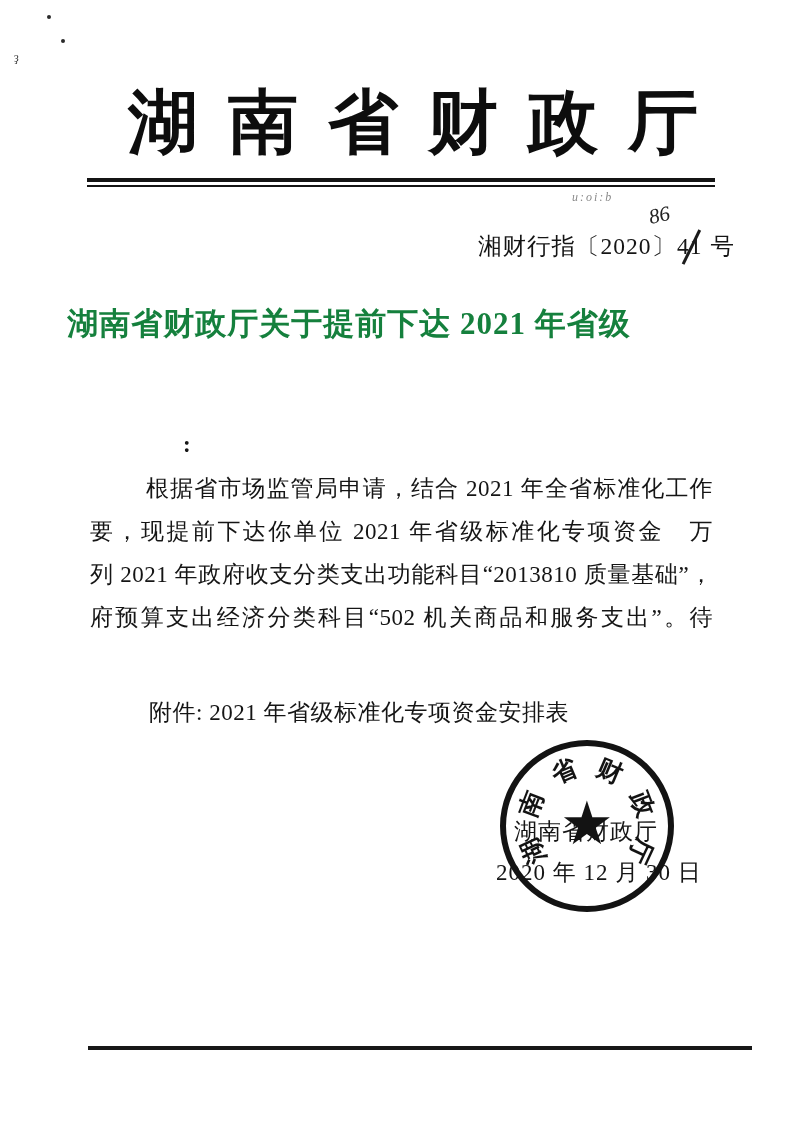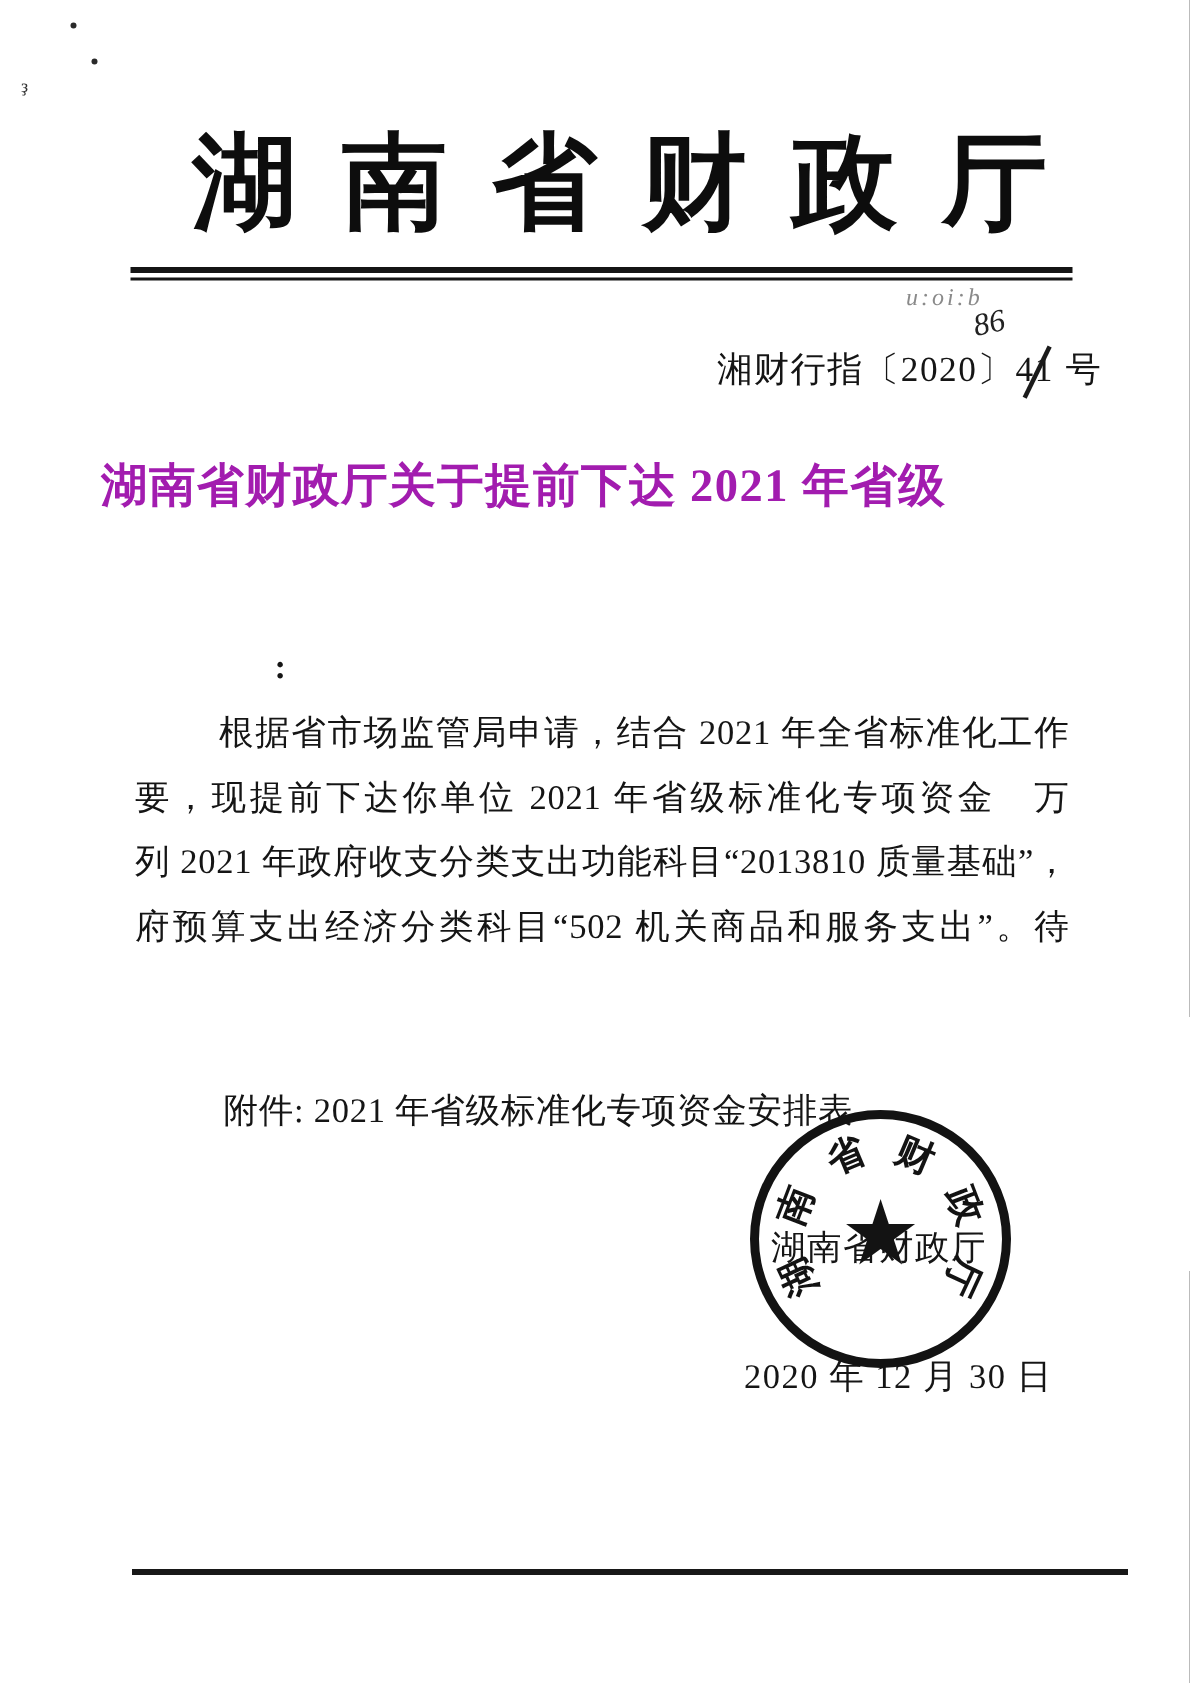--- a/index.html
+++ b/index.html
@@ -29,72 +29,72 @@
   }
   .header-rule {
     position:absolute; left:87px; top:178px;
     width:628px; height:9px;
     border-top:4px solid #141414;
     border-bottom:2px solid #141414;
   }
 
   
   .pencil-scribble {
-    position:absolute; left:604px; top:190px;
-    font-size:16px; color:#8a8a8a; font-style:italic; letter-spacing:2px;
+    position:absolute; left:572px; top:190px;
+    font-size:12px; color:#8a8a8a; font-style:italic; letter-spacing:2px;
   }
   .doc-number {
     position:absolute; left:478px; top:230px;
     font-size:23.5px; letter-spacing:1px; white-space:nowrap;
   }
   .num-85 { position:relative; display:inline-block; padding:0 1px; }
   .num-85::after {
     content:""; position:absolute; left:52%; top:-20%;
     width:2.5px; height:140%; background:#1b1b1b;
     transform:rotate(26deg);
   }
   .handwritten-86 {
     position:absolute; left:171px; top:-27px;
     font-size:21px; font-style:italic; color:#222;
     transform:rotate(-12deg); letter-spacing:0;
   }
 
   .doc-title {
     position:absolute; left:0; top:300px; width:698px;
     text-align:center; font-weight:bold;
-    font-size:31px; line-height:47px; color:#a21caf;
+    font-size:31px; line-height:47px; color:#15803d;
     letter-spacing:1px;
   }
 
   .salutation-colon {
     position:absolute; left:183px; top:432px;
     font-size:23px; font-weight:bold;
   }
 
   .body-text {
     position:absolute; left:90px; top:467px; width:623px;
     font-size:23px; letter-spacing:0.5px;
   }
   .body-line { height:43px; line-height:43px; white-space:nowrap; }
   .body-line.j { text-align:justify; text-align-last:justify; white-space:normal; height:43px; overflow:hidden; }
   .body-line.indent { padding-left:56px; }
 
   .attachment-line {
     position:absolute; left:149px; top:697px;
-    font-size:23px; letter-spacing:0.5px;margin-top:28px;
+    font-size:23px; letter-spacing:0.5px;
   }
 
   
   .signature-agency {
     position:absolute; left:514px; top:816px;
     font-size:23px; letter-spacing:1px; z-index:1;
   }
   .signature-date {
     position:absolute; left:496px; top:857px;
-    font-size:23px; letter-spacing:1px; z-index:1; white-space:nowrap;margin-top:45px;
+    font-size:23px; letter-spacing:1px; z-index:1; white-space:nowrap;
   }
 
   
   .seal { position:absolute; left:500px; top:740px; width:174px; height:172px; z-index:2; }
   .seal-ring {
     position:absolute; left:0; top:0; width:100%; height:100%;
     border:6px solid #131313; border-radius:50%;
   }
   .seal-star {
     position:absolute; left:50%; top:49%;

